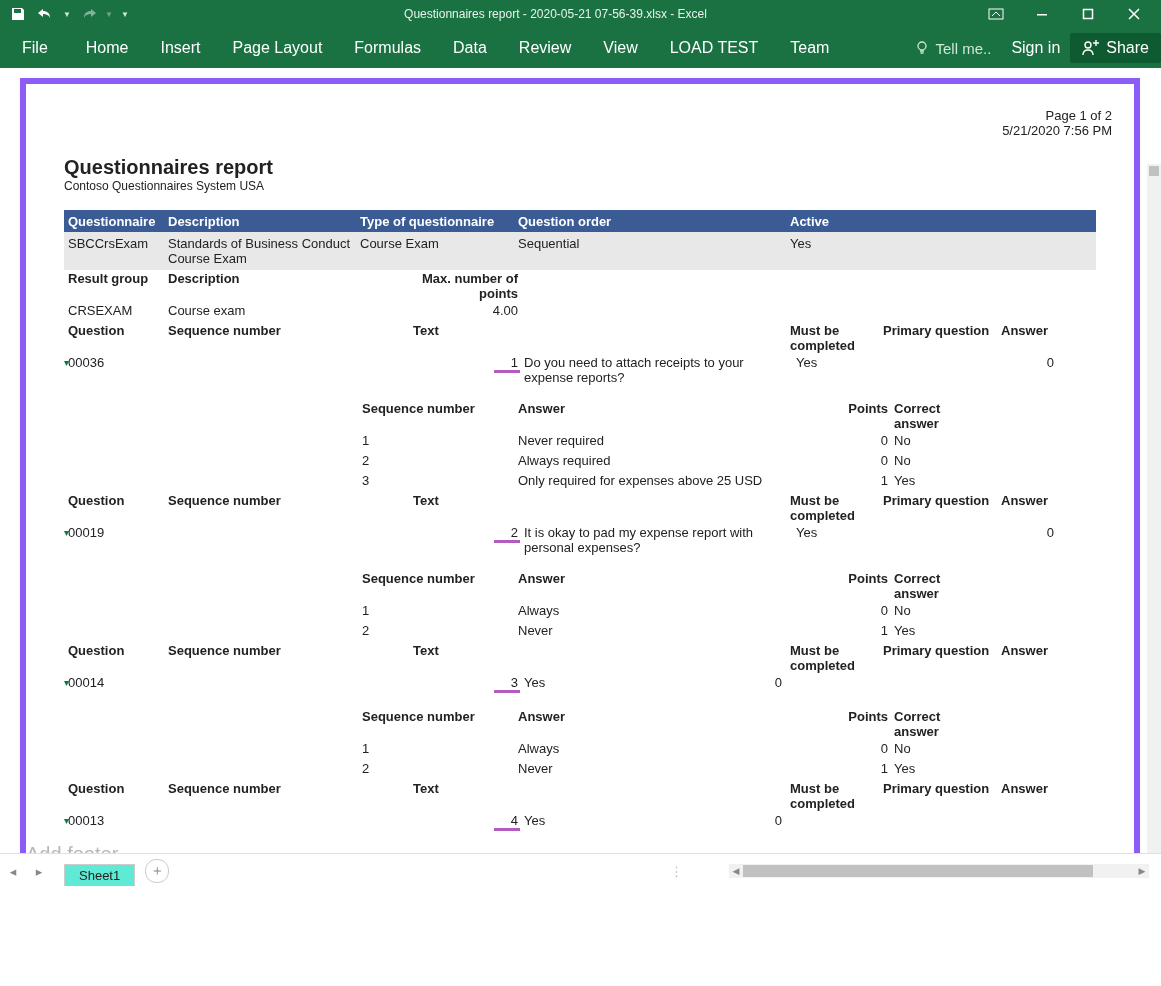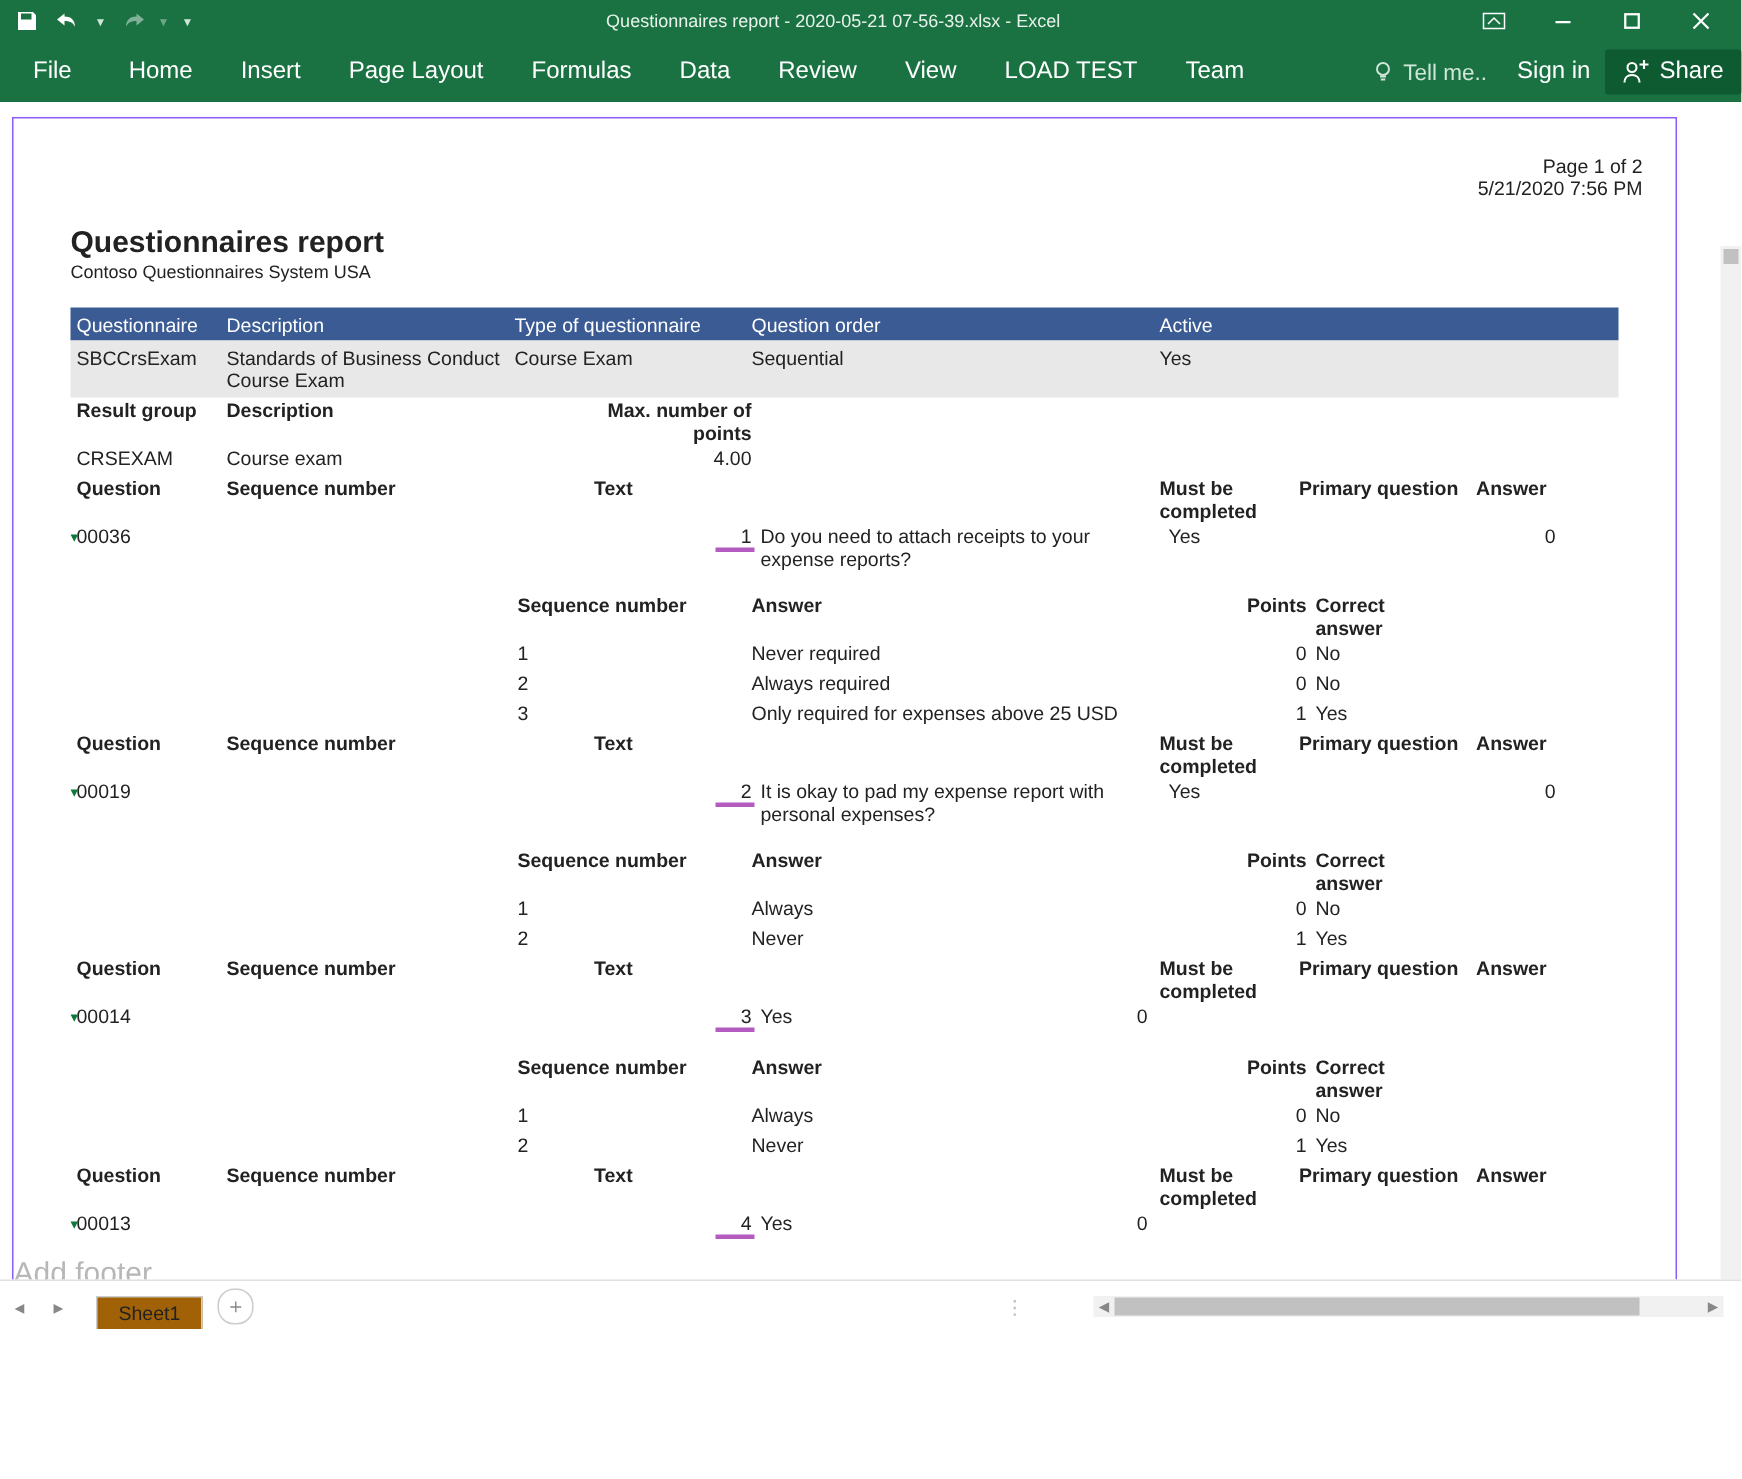--- a/index.html
+++ b/index.html
@@ -10,27 +10,27 @@
 .winctrl{display:flex;align-items:center;padding-right:4px;}
 .winctrl .ic{width:46px;height:28px;display:flex;align-items:center;justify-content:center;font-size:12px;}
 .ribbon{background:#1a7243;height:40px;display:flex;align-items:center;color:#fff;}
 .ribbon .tab{padding:0 16px;font-size:16px;height:40px;display:flex;align-items:center;cursor:pointer;}
 .ribbon .filetab{padding:0 22px;}
 .ribbon .grow{flex:1;}
 .ribbon .tellme{font-size:15px;color:#cfe6d8;display:flex;align-items:center;gap:6px;padding:0 10px;}
 .ribbon .signin{font-size:16px;padding:0 10px;}
 .ribbon .share{background:#0e5b32;font-size:16px;padding:6px 12px;display:flex;align-items:center;gap:6px;border-radius:2px;}
 .work{position:relative;height:820px;background:#fff;overflow:hidden;}
-.page{position:absolute;left:8px;top:10px;width:1108px;height:810px;border:1px solid #8b5cf6;background:#fff;box-shadow:0 0 4px rgba(0,0,0,.05);}
+.page{position:absolute;left:20px;top:10px;width:1108px;height:810px;border:6px solid #8b5cf6;background:#fff;box-shadow:0 0 4px rgba(0,0,0,.05);}
 .pagehdr{position:absolute;right:22px;top:24px;text-align:right;font-size:13px;}
 .rtitle{position:absolute;left:38px;top:72px;}
 .rtitle h1{margin:0;font-size:20px;font-weight:700;}
 .rtitle .sub{font-size:12px;}
 .tbl{position:absolute;left:38px;top:126px;width:1032px;}
-.hdr{background:#3b5b94;color:#fff;font-weight:400;display:flex;height:22px;align-items:center;font-size:13px;}
+.hdr{background:#3b5b94;color:#fff;font-weight:700;display:flex;height:22px;align-items:center;font-size:13px;}
 .row{display:flex;min-height:18px;align-items:flex-start;font-size:13px;padding:1px 0;}
 .bggrey{background:#e8e8e8;}
 .c-q{width:100px;padding-left:4px;}
 .c-d{width:192px;}
 .c-t{width:158px;}
 .c-o{width:272px;}
 .c-a{width:100px;}
 .bold{font-weight:700;}
 .c-rg{width:100px;padding-left:4px;}
 .c-dd{width:220px;}
@@ -51,21 +51,21 @@
 .c-ash{width:298px;}
 .c-asq{width:156px;}
 .c-aans{width:326px;}
 .c-apts{width:44px;text-align:right;padding-right:6px;}
 .c-aca{width:90px;}
 .footer{position:absolute;bottom:28px;left:0;width:100%;text-align:left;color:#b7b7b7;font-size:20px;}
 .scrollv{position:absolute;right:0;top:96px;width:14px;bottom:34px;background:#f1f1f1;}
 .scrollv .thumb{position:absolute;top:2px;left:2px;right:2px;height:10px;background:#c1c1c1;}
 .tabbar{position:absolute;left:0;right:0;bottom:0;height:34px;background:#fff;border-top:1px solid #e0e0e0;display:flex;align-items:center;}
 .tabbar .navbtn{width:26px;height:26px;display:flex;align-items:center;justify-content:center;color:#888;}
-.sheet-tab{border:1px solid #ccc;border-bottom:none;padding:3px 14px;font-size:13px;background:#a16207;margin-left:12px;position:relative;top:4px;}
+.sheet-tab{border:1px solid #ccc;border-bottom:none;padding:3px 14px;font-size:13px;background:#5eead4;margin-left:12px;position:relative;top:4px;}
 .addsheet{width:22px;height:22px;display:flex;align-items:center;justify-content:center;margin-left:10px;border:1px solid #ccc;border-radius:11px;color:#888;font-size:14px;}
 .hscroll{flex:1;margin:0 20px 0 40px;height:14px;background:#f1f1f1;position:relative;}
 .hscroll .lbtn,.hscroll .rbtn{position:absolute;top:0;width:14px;height:14px;display:flex;align-items:center;justify-content:center;color:#888;font-size:9px;}
 .hscroll .lbtn{left:0;}
 .hscroll .rbtn{right:0;}
 .hscroll .track{position:absolute;left:14px;right:14px;top:0;height:14px;}
 .hscroll .thumb{position:absolute;left:0;top:1px;height:12px;width:350px;background:#c1c1c1;}
 svg{display:block;}
 </style>
 </head>

